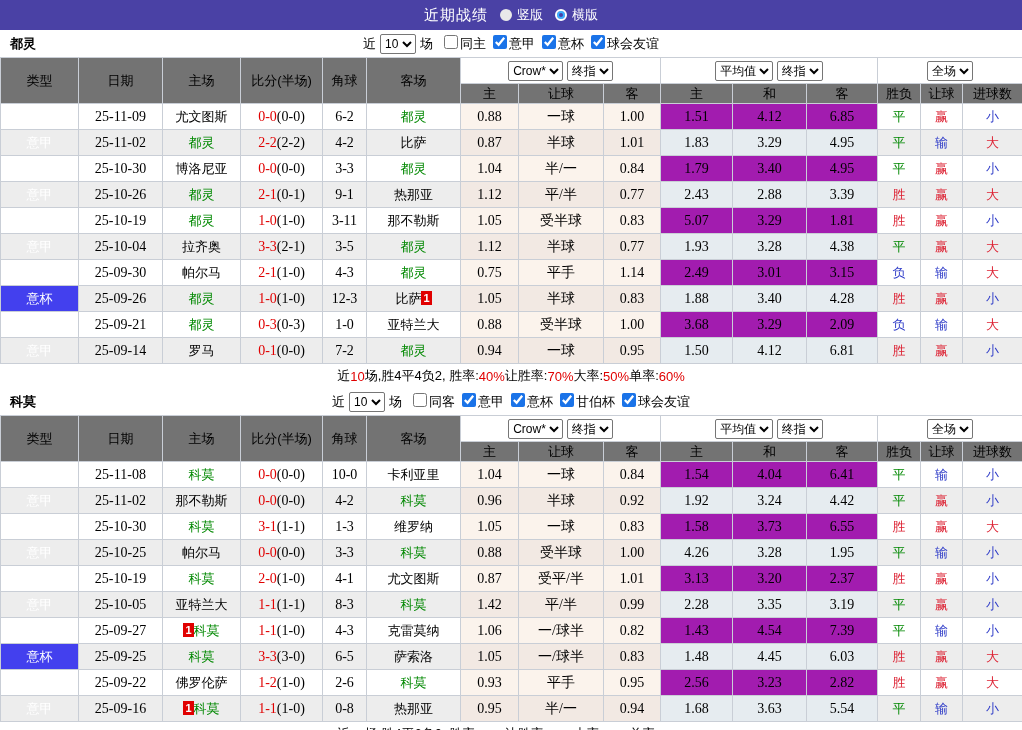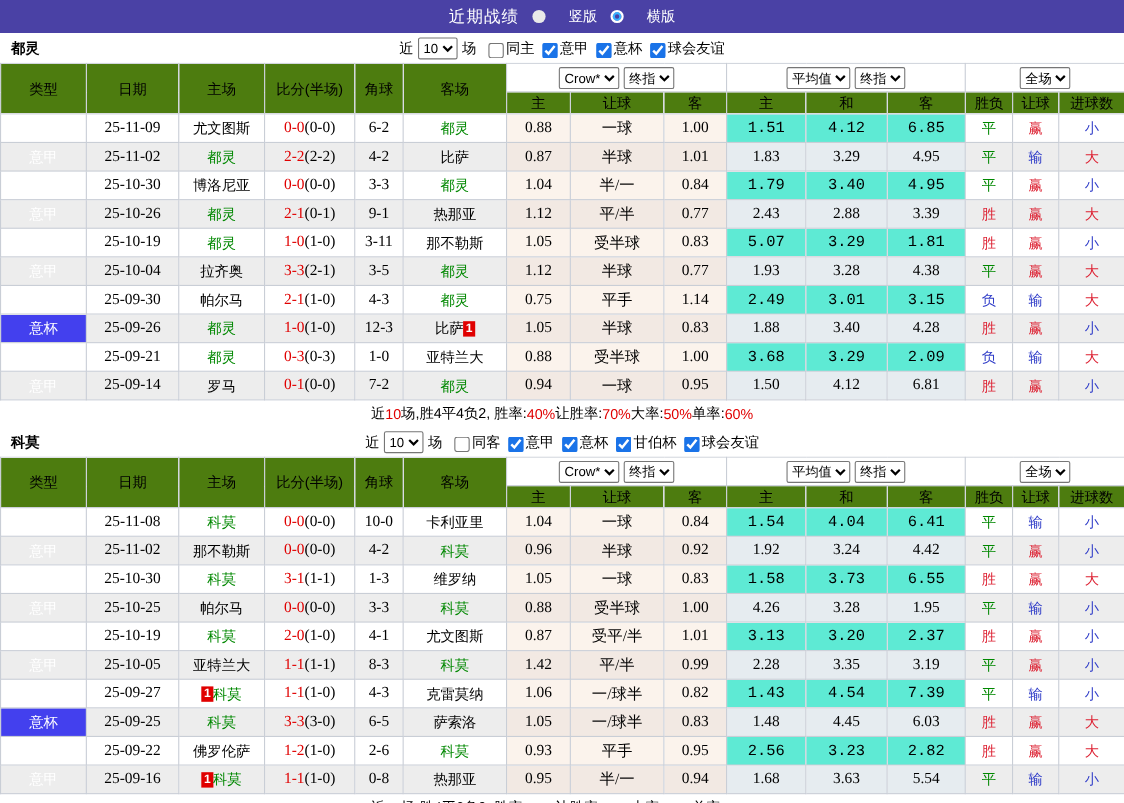--- a/index.html
+++ b/index.html
@@ -1,44 +1,44 @@
 <!DOCTYPE html>
 <html><head>
 <meta charset="utf-8">
 <style>
   html,body{margin:0;padding:0;background:#fff;}
   body{width:1022px;font-family:"Liberation Sans","DejaVu Sans",sans-serif;font-size:13px;color:#000;}
   
   .topbar{height:30px;background:#4a41a5;display:flex;align-items:center;justify-content:center;gap:12px;color:#fff;}
   .topbar .title{font-weight:normal;font-size:15px;letter-spacing:1px;}
-  .radio-label{display:inline-flex;align-items:center;gap:21px;font-size:13px;cursor:pointer;}
+  .radio-label{display:inline-flex;align-items:center;gap:5px;font-size:13px;cursor:pointer;}
   .radio{width:12px;height:12px;border-radius:50%;box-sizing:border-box;display:inline-block;}
   .radio.sel{background:#e9e9e9;}
   .radio.unsel{border:2px solid #fff;box-shadow:inset 0 0 0 2px #38b0ff;background:transparent;}
   
   .section-bar{height:27px;position:relative;display:flex;align-items:center;justify-content:center;background:#fff;}
   .section-bar .team{position:absolute;left:10px;font-weight:bold;}
   .filter{display:flex;align-items:center;gap:4px;}
   .filter .checks{display:inline-flex;align-items:center;}
-  .filter label{display:inline-flex;align-items:flex-end;margin-left:7px;cursor:pointer;}
+  .filter label{display:inline-flex;align-items:flex-start;margin-left:7px;cursor:pointer;}
   .filter input[type=checkbox]{margin:0 2px 0 0;width:14px;height:14px;accent-color:#1a73e8;}
   select{font-size:12px;height:20px;border:1px solid #767676;background:#fff;border-radius:2px;}
   
   table{border-collapse:collapse;table-layout:fixed;width:1022px;}
   th,td{border:1px solid #c9ced6;text-align:center;padding:0;white-space:nowrap;overflow:hidden;}
-  thead th{background:#4d7c0f;font-weight:normal;font-size:13px;}
+  thead th{background:#737373;font-weight:normal;font-size:13px;}
   thead tr.h1 th{height:25px;}
   thead tr.h2 th{height:19px;}
   thead th.dd{background:#fff;}
   tbody td{height:25px;font-size:13px;}
   tr.odd td{background:#fff;}
   tr.even td{background:#ededed;}
   tr.odd td.crow{background:#fbf3ec;}
   tr.even td.crow{background:#f2e9e3;}
-  tr.odd td.avg{background:#5eead4;font-family:Liberation Mono, monospace;}
+  tr.odd td.avg{background:#a21caf;}
   tr.even td.avg{background:#e6ecf0;}
   td.type{background:#1e8fee;color:#fff;}
   td.type.cup{background:#4340ee;}
   td.num{font-family:"Liberation Serif","DejaVu Serif",serif;font-size:14px;}
   .green{color:#008800;}
   .red{color:#dd2233;}
   .blue{color:#2f3cc8;}
   .score-main{color:#e00000;}
   .badge{display:inline-block;background:#e00000;color:#fff;font-size:11px;line-height:14px;padding:0 2px;font-weight:bold;vertical-align:1px;}
   .summary{height:24px;display:flex;align-items:center;justify-content:center;font-size:13px;}

